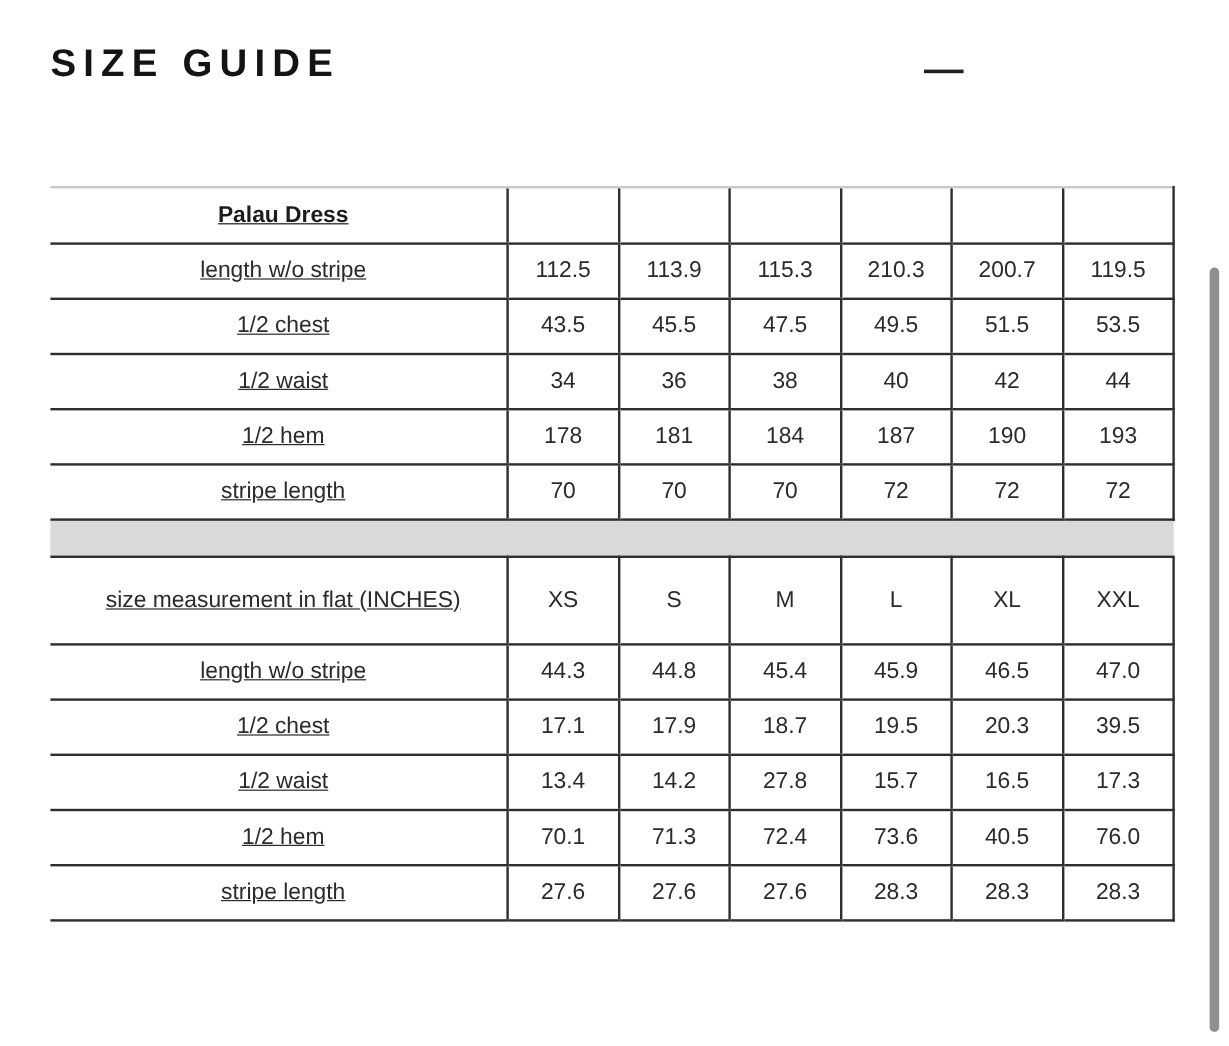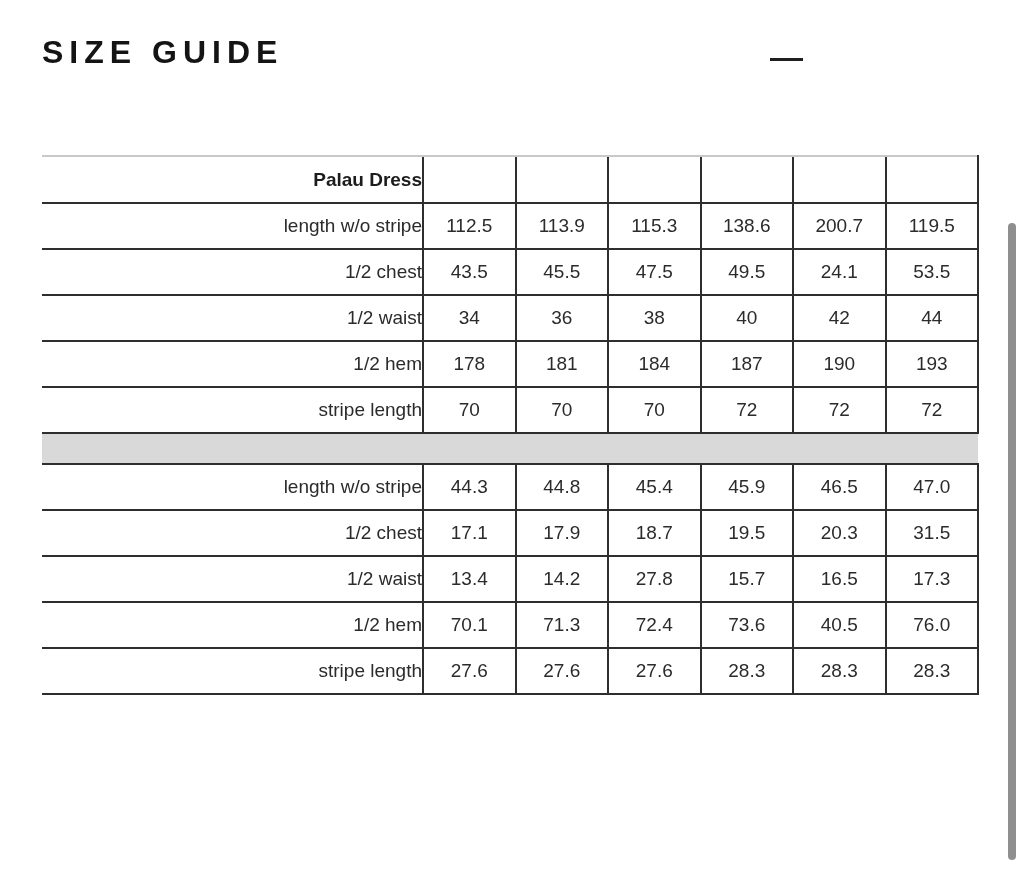--- a/index.html
+++ b/index.html
@@ -56,23 +56,24 @@
     border-bottom: 2px solid #2e2e2e;
   }
   
   tr.product-row > * { border-top: 2px solid #c9c9c9; }
 
   
   .val-cell { border-left: 2px solid #2e2e2e; text-align: center; vertical-align: middle; }
   .val-cell:last-child { border-right: 2px solid #2e2e2e; }
 
   .label-cell {
-    text-align: right;
+    text-align: center;
     vertical-align: middle;
     padding-left: 8px;
+    text-decoration: underline;
   }
 
   tr.product-row   { height: 47px; }
   tr.size-head-row { height: 73px; }
   tr.data-row      { height: 46px; }
 
   .product-name { font-weight: 700; color: #1c1c1c; }
 
   tr.band-row td {
     height: 31px;
@@ -123,32 +124,32 @@
         <td class="val-cell"></td>
         <td class="val-cell"></td>
       </tr>
 
 
       <tr class="data-row">
         <td class="label-cell">length w/o stripe</td>
         <td class="val-cell">112.5</td>
         <td class="val-cell">113.9</td>
         <td class="val-cell">115.3</td>
-        <td class="val-cell">138.6</td>
+        <td class="val-cell">210.3</td>
         <td class="val-cell">200.7</td>
         <td class="val-cell">119.5</td>
       </tr>
 
       <tr class="data-row">
         <td class="label-cell">1/2 chest</td>
         <td class="val-cell">43.5</td>
         <td class="val-cell">45.5</td>
         <td class="val-cell">47.5</td>
         <td class="val-cell">49.5</td>
-        <td class="val-cell">24.1</td>
+        <td class="val-cell">51.5</td>
         <td class="val-cell">53.5</td>
       </tr>
 
       <tr class="data-row">
         <td class="label-cell">1/2 waist</td>
         <td class="val-cell">34</td>
         <td class="val-cell">36</td>
         <td class="val-cell">38</td>
         <td class="val-cell">40</td>
         <td class="val-cell">42</td>
@@ -172,39 +173,48 @@
         <td class="val-cell">70</td>
         <td class="val-cell">72</td>
         <td class="val-cell">72</td>
         <td class="val-cell">72</td>
       </tr>
 
       <tr class="band-row">
         <td colspan="7"></td>
       </tr>
 
+      <tr class="size-head-row">
+        <td class="label-cell">size measurement in flat (INCHES)</td>
+        <td class="val-cell">XS</td>
+        <td class="val-cell">S</td>
+        <td class="val-cell">M</td>
+        <td class="val-cell">L</td>
+        <td class="val-cell">XL</td>
+        <td class="val-cell">XXL</td>
+      </tr>
 
       <tr class="data-row">
         <td class="label-cell">length w/o stripe</td>
         <td class="val-cell">44.3</td>
         <td class="val-cell">44.8</td>
         <td class="val-cell">45.4</td>
         <td class="val-cell">45.9</td>
         <td class="val-cell">46.5</td>
         <td class="val-cell">47.0</td>
       </tr>
 
       <tr class="data-row">
         <td class="label-cell">1/2 chest</td>
         <td class="val-cell">17.1</td>
         <td class="val-cell">17.9</td>
         <td class="val-cell">18.7</td>
         <td class="val-cell">19.5</td>
         <td class="val-cell">20.3</td>
-        <td class="val-cell">31.5</td>
+        <td class="val-cell">39.5</td>
       </tr>
 
       <tr class="data-row">
         <td class="label-cell">1/2 waist</td>
         <td class="val-cell">13.4</td>
         <td class="val-cell">14.2</td>
         <td class="val-cell">27.8</td>
         <td class="val-cell">15.7</td>
         <td class="val-cell">16.5</td>
         <td class="val-cell">17.3</td>

